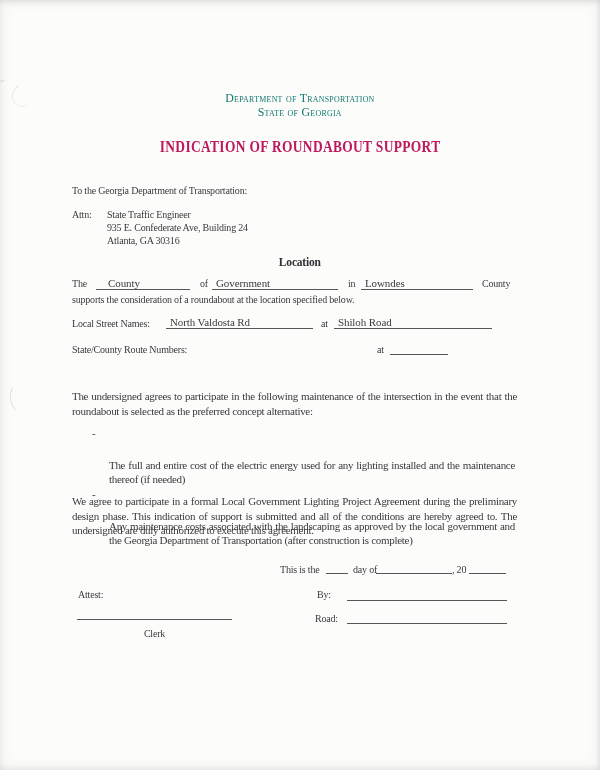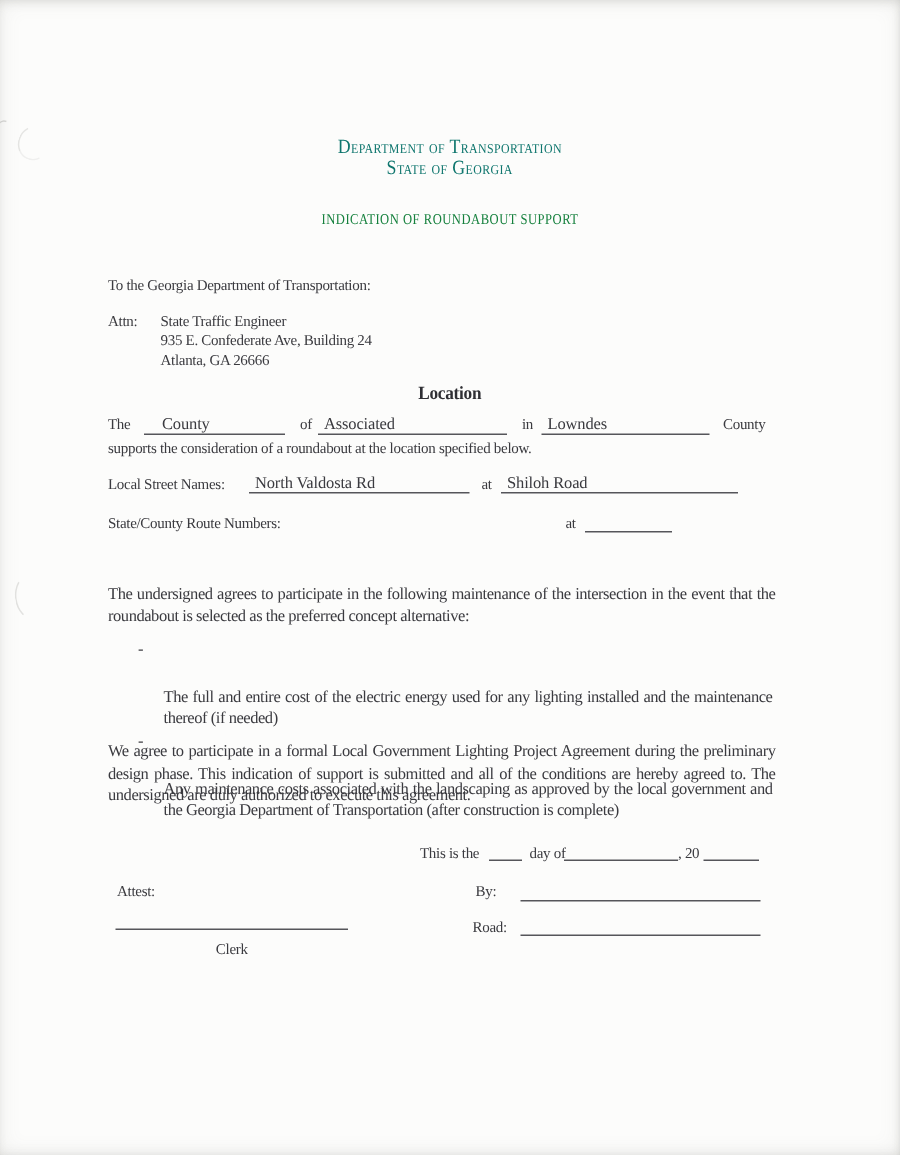--- a/index.html
+++ b/index.html
@@ -14,21 +14,21 @@
                inset 0 -4px 8px -4px rgba(120,120,115,.14),
                inset -3px 0 6px -3px rgba(120,120,115,.12);
   }
   .t{position:absolute;white-space:nowrap;font-size:10px;letter-spacing:-0.2px;line-height:13px;}
   .para{position:absolute;font-size:11px;letter-spacing:-0.3px;line-height:14.5px;
         text-align:justify;text-align-last:left;}
   .center{left:4px;width:592px;text-align:center;}
   .sc{font-variant:small-caps;}
   .hdr{font-size:13.5px;color:#0f766e;}
   .hdr .in{display:inline-block;transform:scaleX(0.88);transform-origin:center;letter-spacing:0.3px;}
-  .title{font-weight:normal;font-size:10px;color:#15803d;}
+  .title{font-weight:bold;font-size:16px;color:#be185d;}
   .title .in{display:inline-block;transform:scaleX(0.84);transform-origin:center;letter-spacing:0.4px;}
   .h2{font-weight:bold;font-size:12.5px;color:#2f2f34;}
   .h2 .in{display:inline-block;transform:scaleX(0.92);transform-origin:center;}
   .blank{position:absolute;border-bottom:1px solid #55555a;height:13px;}
   .blank .v{position:absolute;left:4px;bottom:0;white-space:nowrap;font-size:11px;letter-spacing:-0.1px;}
   .bullets{position:absolute;left:92px;top:426px;width:423px;}
   .bullet{display:flex;}
   .bullet .m{width:17px;flex:none;font-size:11px;line-height:14.3px;}
   .bullet .bt{flex:1;text-align:justify;text-align-last:left;font-size:11px;letter-spacing:-0.3px;line-height:14.3px;margin-top:32px;}
   .arc1{position:absolute;left:12px;top:84px;width:19px;height:21px;border-radius:50%;
@@ -57,33 +57,33 @@
 
   <div class="t title center" style="top:140px">
     <span class="in">INDICATION OF ROUNDABOUT SUPPORT</span>
   </div>
 
   <div class="t" style="left:72px;top:184px">To the Georgia Department of Transportation:</div>
 
   <div class="t" style="left:72px;top:208px">Attn:</div>
   <div class="t" style="left:107px;top:208px">State Traffic Engineer</div>
   <div class="t" style="left:107px;top:221px">935 E. Confederate Ave, Building 24</div>
-  <div class="t" style="left:107px;top:234px">Atlanta, GA 26666</div>
+  <div class="t" style="left:107px;top:234px">Atlanta, GA 30316</div>
 
   <div class="t h2 center" style="top:256px">
     <span class="in">Location</span>
   </div>
 
   <div class="t" style="left:72px;top:277px">The</div>
   <div class="blank" style="left:96px;top:276px;width:94px">
     <span class="v" style="left:12px">County</span>
   </div>
   <div class="t" style="left:200px;top:277px">of</div>
   <div class="blank" style="left:212px;top:276px;width:126px">
-    <span class="v">Associated</span>
+    <span class="v">Government</span>
   </div>
   <div class="t" style="left:348px;top:277px">in</div>
   <div class="blank" style="left:361px;top:276px;width:112px">
     <span class="v">Lowndes</span>
   </div>
   <div class="t" style="left:482px;top:277px">County</div>
 
   <div class="t" style="left:72px;top:293px">supports the consideration of a roundabout at the location specified below.</div>
 
   <div class="t" style="left:72px;top:317px">Local Street Names:</div>

